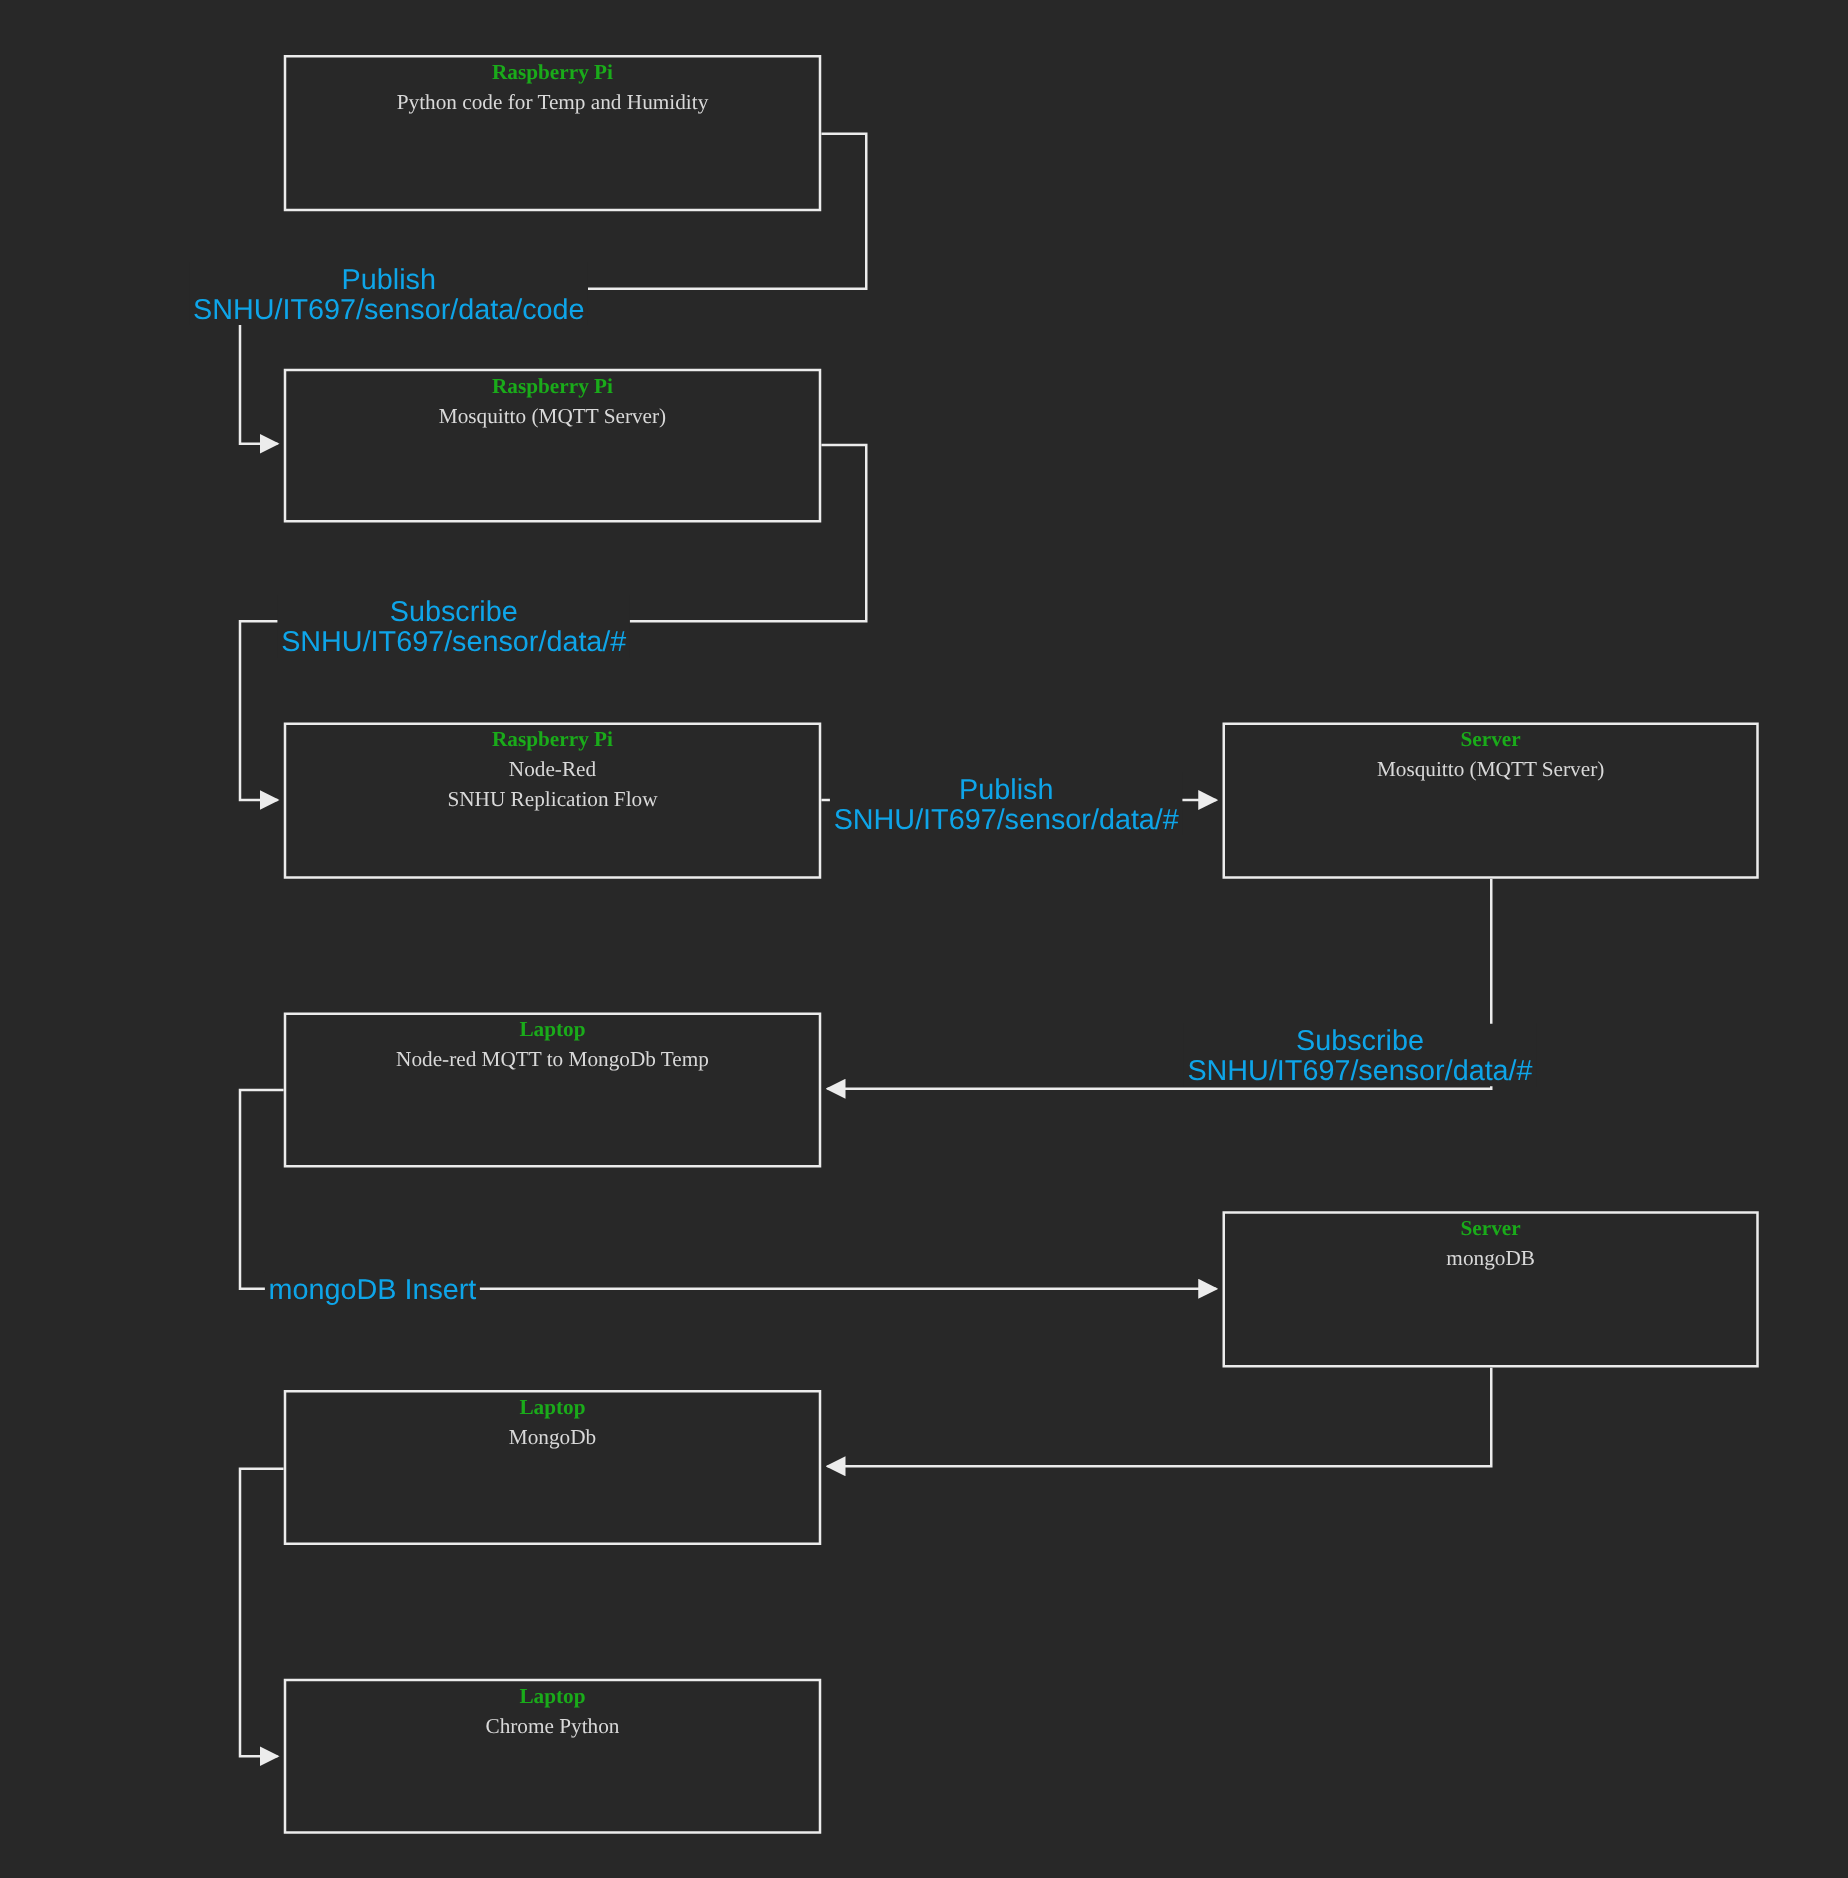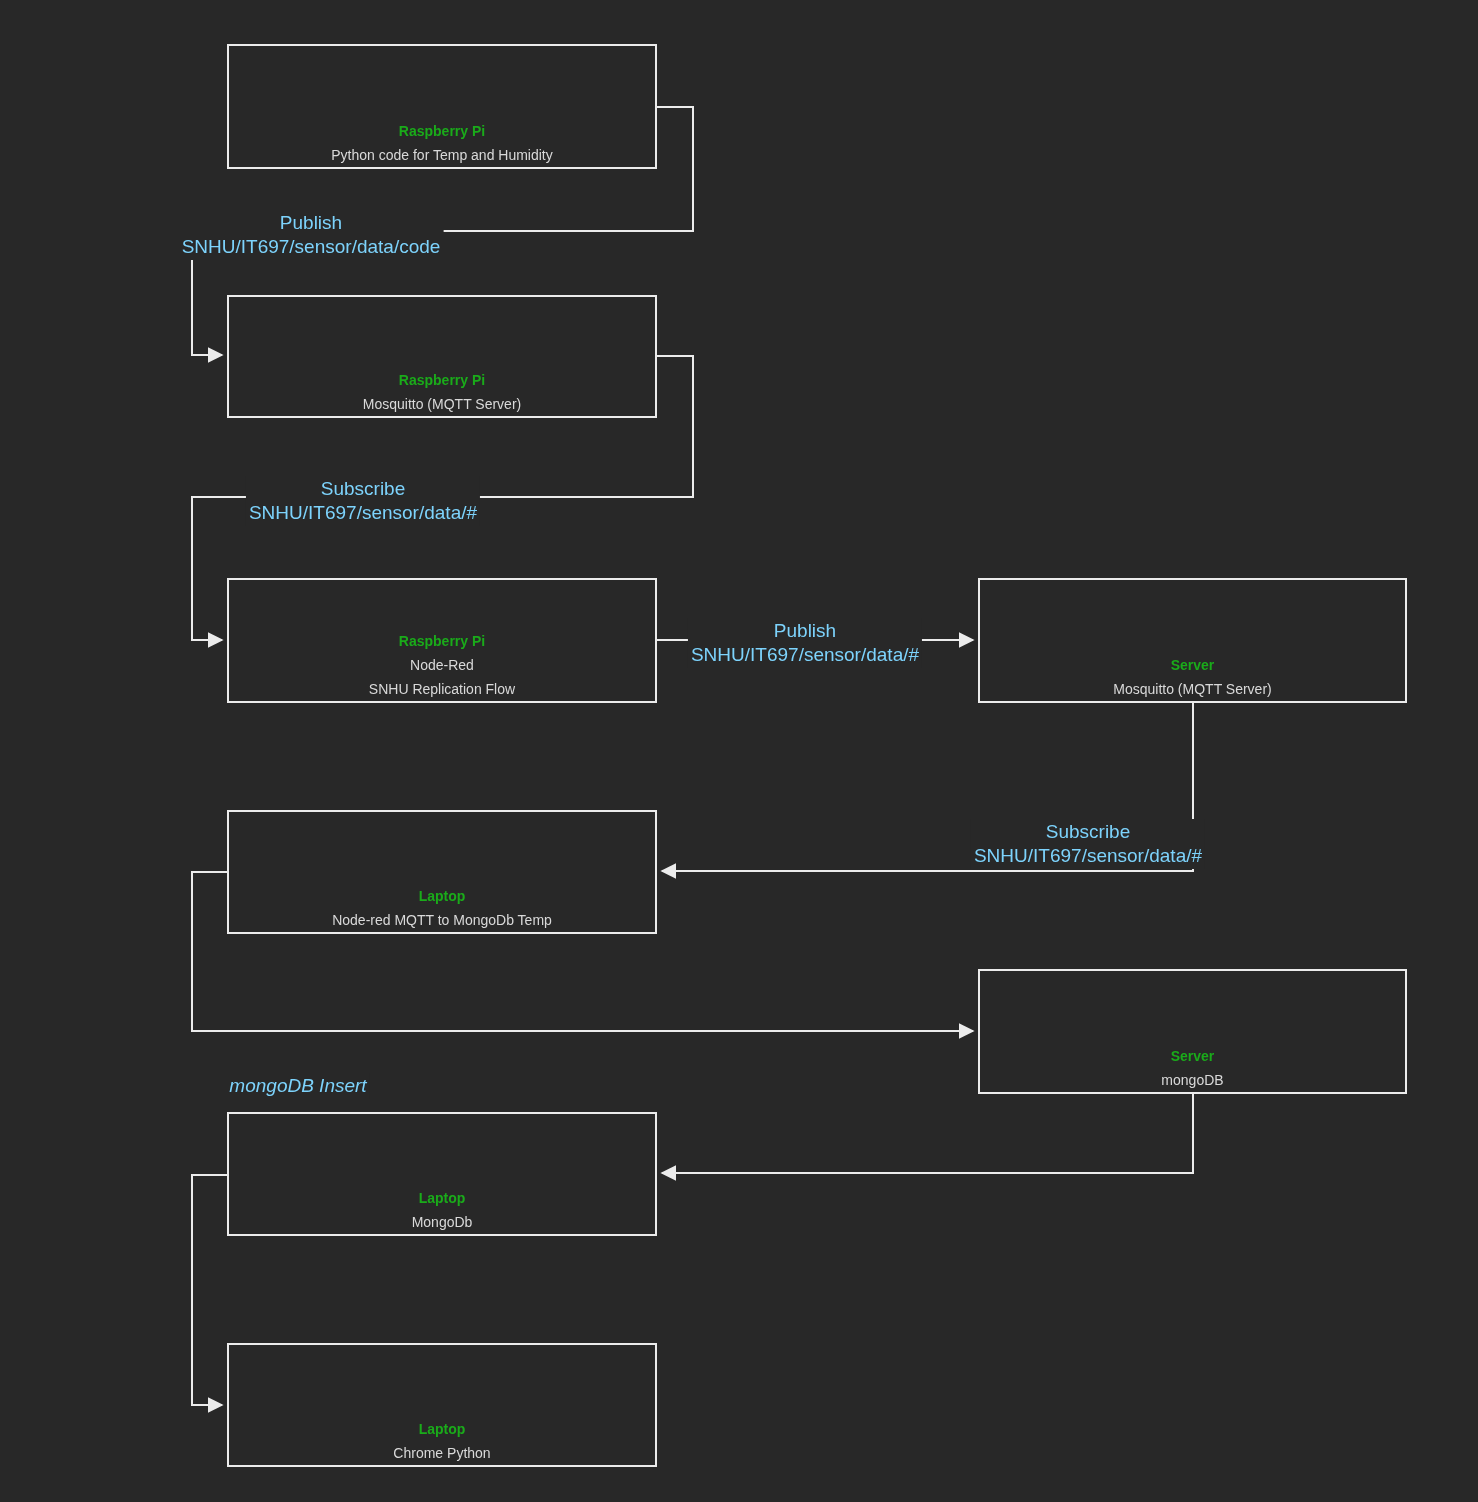--- a/index.html
+++ b/index.html
@@ -21,58 +21,59 @@
     z-index: 1;
   }
   .node {
     position: absolute;
     box-sizing: border-box;
     border: 2px solid #ececec;
     background: #282828;
     display: flex;
     flex-direction: column;
     align-items: center;
-    justify-content: flex-end;
+    justify-content: flex-start;
     text-align: center;
     z-index: 2;
-    font-size: 14px;
+    font-size: 17px;
     line-height: 24px;
     color: #d9d9d9;
+    font-family: Liberation Serif, serif;
   }
   .node .title {
     color: #1aab1a;
     font-weight: bold;
   }
   .edge-label {
     position: absolute;
     transform: translate(-50%, -50%);
     background: #282828;
-    color: #7dd3fc;
-    font-size: 19px;
+    color: #0ea5e9;
+    font-size: 23px;
     line-height: 24px;
     text-align: center;
     white-space: nowrap;
     padding: 1px 3px;
     z-index: 3;
   }
   
   #node-pi-python      { left: 227px; top: 44px;   width: 430px; height: 125px; }
   #node-pi-mosquitto   { left: 227px; top: 295px;  width: 430px; height: 123px; }
   #node-pi-nodered     { left: 227px; top: 578px;  width: 430px; height: 125px; }
   #node-srv-mosquitto  { left: 978px; top: 578px;  width: 429px; height: 125px; }
   #node-laptop-nodered { left: 227px; top: 810px;  width: 430px; height: 124px; }
   #node-srv-mongodb    { left: 978px; top: 969px;  width: 429px; height: 125px; }
   #node-laptop-meteor  { left: 227px; top: 1112px; width: 430px; height: 124px; }
   #node-laptop-chrome  { left: 227px; top: 1343px; width: 430px; height: 124px; }
   
   #label-publish-uuid     { left: 311px;  top: 235px; }
   #label-subscribe-pi     { left: 363px;  top: 501px; }
   #label-publish-hash     { left: 805px;  top: 643px; }
   #label-subscribe-server { left: 1088px; top: 844px; }
-  #label-mongodb-insert   { left: 298px;  top: 1086px; font-style: italic; }
+  #label-mongodb-insert   { left: 298px;  top: 1031px; }
 </style>
 </head>
 <body>
 
 <div id="canvas">
 
   <svg id="wires" width="1478" height="1502" viewBox="0 0 1478 1502">
     <defs>
       <marker id="arrow" viewBox="0 0 10 10" refX="9" refY="5" markerWidth="8" markerHeight="8" orient="auto-start-reverse">
         <path d="M 0 0 L 10 5 L 0 10 z" fill="#ececec"></path>

